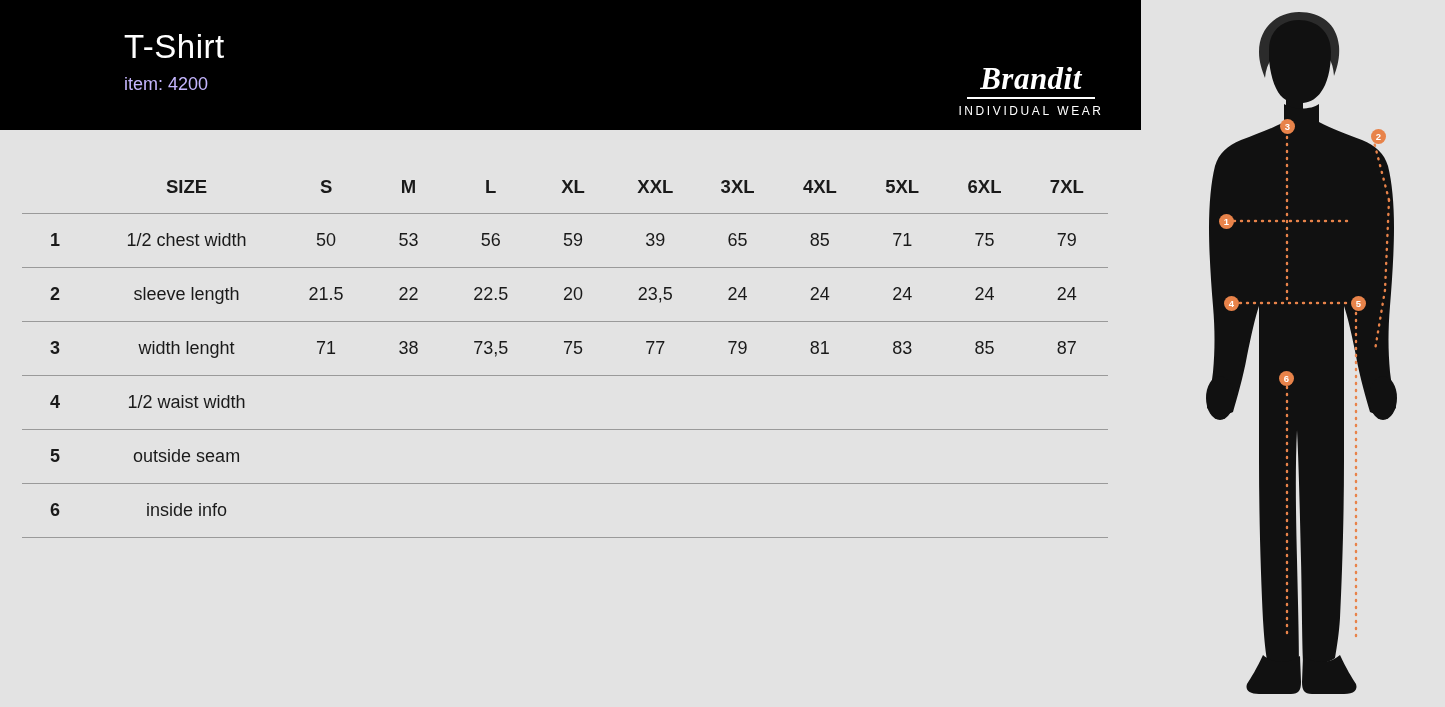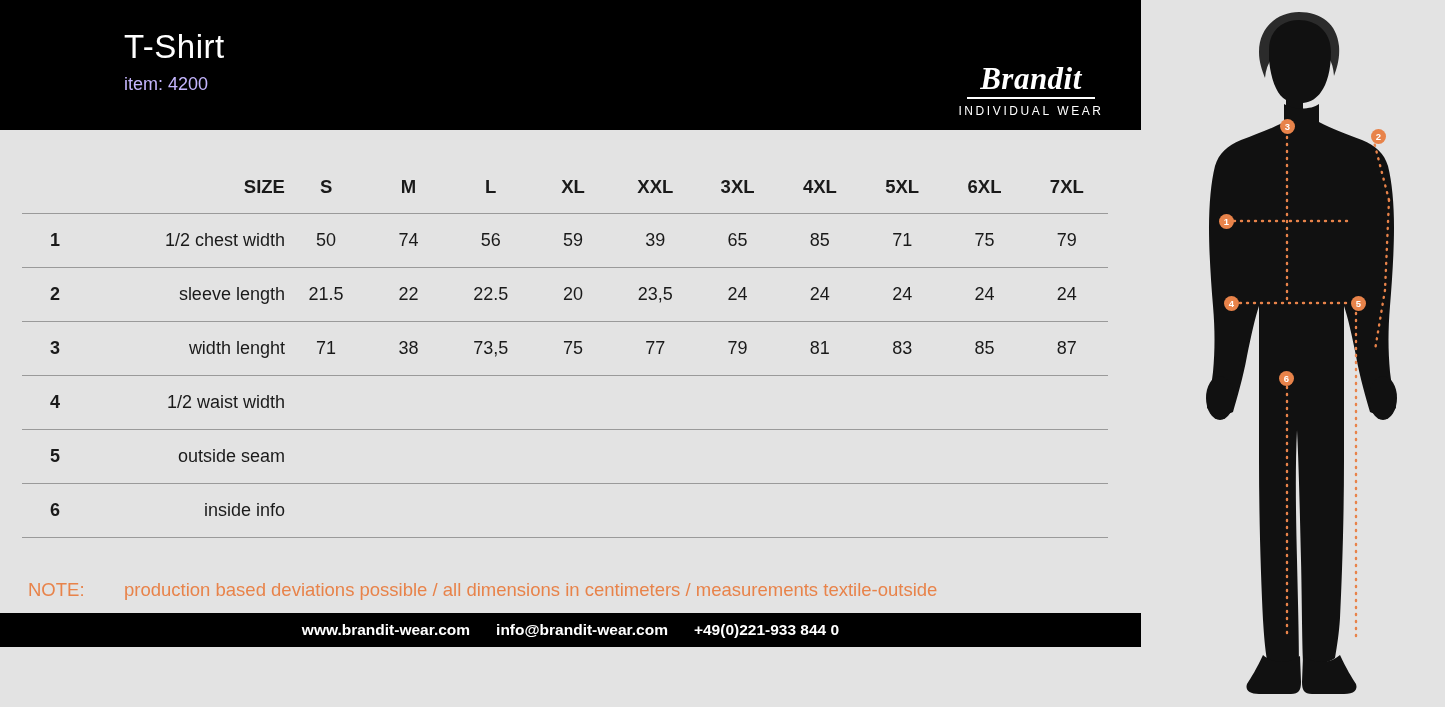--- a/index.html
+++ b/index.html
@@ -101,21 +101,21 @@
     padding: 0;
     height: 53px;
     vertical-align: middle;
     border-bottom: 1px solid #9a9a9a;
   }
   table.size-table thead th {
     font-weight: bold;
     font-size: 18.5px;
   }
   .col-num { width: 66px; text-align: center; font-weight: bold !important; }
-  .col-label { width: 196px; text-align: right; }
+  .col-label { width: 196px; text-align: center; }
   .col-size { width: 82px; text-align: center; }
   tbody tr:last-child th,
   tbody tr:last-child td { border-bottom: 1px solid #9a9a9a; }
 
   
   .notes {
     position: absolute;
     left: 28px;
     top: 575px;
     color: #e8834a;
@@ -204,21 +204,21 @@
             <th class="col-size">5XL</th>
             <th class="col-size">6XL</th>
             <th class="col-size">7XL</th>
           </tr>
         </thead>
         <tbody>
           <tr>
             <td class="col-num">1</td>
             <td class="col-label">1/2 chest width</td>
             <td class="col-size">50</td>
-            <td class="col-size">74</td>
+            <td class="col-size">53</td>
             <td class="col-size">56</td>
             <td class="col-size">59</td>
             <td class="col-size">39</td>
             <td class="col-size">65</td>
             <td class="col-size">85</td>
             <td class="col-size">71</td>
             <td class="col-size">75</td>
             <td class="col-size">79</td>
           </tr>
           <tr>
@@ -289,31 +289,22 @@
             <td class="col-size"></td>
             <td class="col-size"></td>
             <td class="col-size"></td>
             <td class="col-size"></td>
           </tr>
         </tbody>
       </table>
     </div>
 
     <div class="notes">
-      <div class="note-row">
-        <div class="note-key">NOTE:</div>
-        <div class="note-val">production based deviations possible / all dimensions in centimeters / measurements textile-outside</div>
-      </div>
     </div>
 
-    <div class="footer-bar">
-      <span class="footer-item">www.brandit-wear.com</span>
-      <span class="footer-item">info@brandit-wear.com</span>
-      <span class="footer-item">+49(0)221-933 844 0</span>
-    </div>
   </div>
 
   <div class="right-panel">
     <svg class="figure-svg" width="304" height="707" viewBox="0 0 304 707">
 
       <path d="M118 52 C118 26 138 12 158 12 C180 12 196 24 198 46 C199 58 196 68 193 76 C192 60 186 54 180 52 C168 58 150 58 138 52 C130 56 125 66 124 78 C121 70 118 62 118 52 Z" fill="#2b2b2b"></path>
 
       <path d="M128 50 C128 30 142 20 158 20 C176 20 190 32 190 52 C190 70 186 84 180 92 C176 98 170 102 162 103 L162 118 C162 118 150 120 145 116 L145 100 C136 95 130 80 128 60 Z" fill="#111111"></path>
 
       <path d="M143 104 L143 122 C132 128 116 134 100 140 C86 146 78 153 74 166 C70 182 68 204 68 228 C68 252 70 282 72 306 C74 330 74 350 72 372 C70 388 68 398 66 408 C72 414 84 416 92 412 C96 398 102 378 106 356 C110 336 114 318 118 306 L118 460 C118 520 120 580 122 620 C123 636 124 648 126 660 C136 666 150 666 158 660 C158 640 157 600 156 560 C155 520 154 470 156 430 C158 470 159 520 160 560 C161 600 161 640 162 660 C172 666 186 664 194 658 C196 646 198 634 199 618 C201 578 203 518 203 460 L203 306 C207 318 211 336 215 356 C219 378 225 398 229 412 C237 416 249 414 255 408 C253 398 251 388 249 372 C247 350 247 330 249 306 C251 282 253 252 253 228 C253 204 251 182 247 166 C243 153 235 146 221 140 C205 134 189 128 178 122 L178 104 C170 110 152 110 143 104 Z" fill="#111111"></path>

